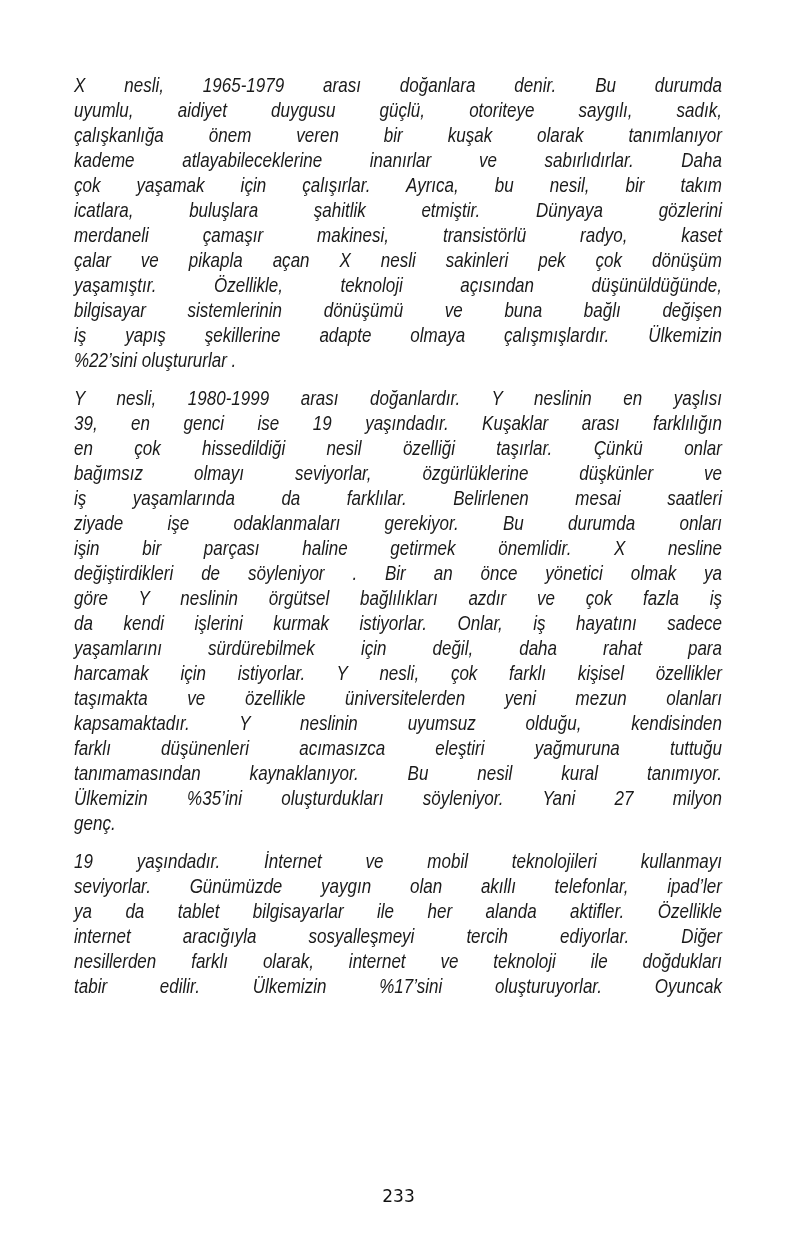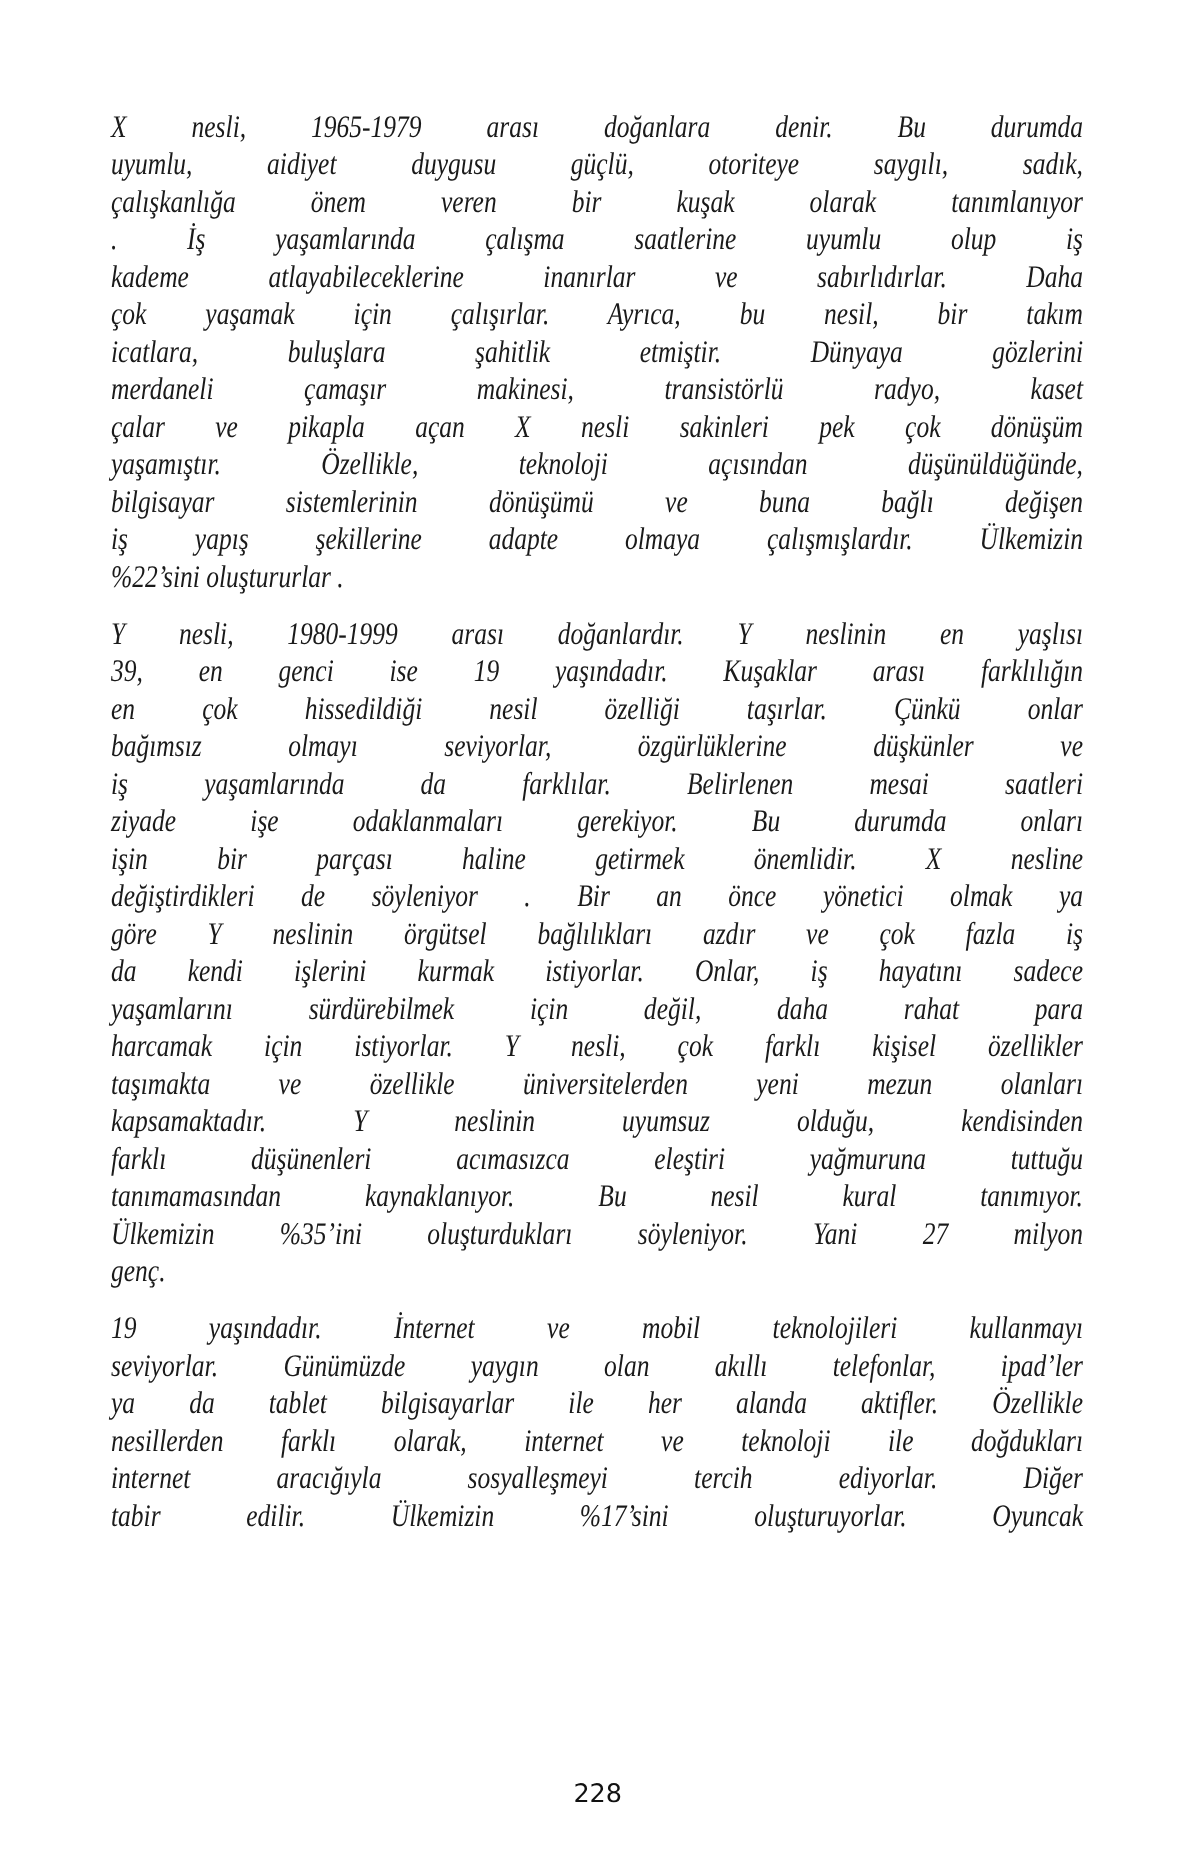--- a/index.html
+++ b/index.html
@@ -3,21 +3,21 @@
 <meta charset="utf-8">
 <style>
   html, body { margin: 0; padding: 0; background: #ffffff; }
   body { width: 797px; height: 1240px; position: relative; overflow: hidden; }
   .page { position: absolute; left: 74px; top: 72px; width: 648px; }
   .para { margin: 0 0 13px 0; }
   .line {
     display: block;
     height: 25px;
     line-height: 25px;
-    font-family: Liberation Serif, serif;
+    font-family: Liberation Sans, sans-serif;
     font-style: italic;
     font-size: 21px;
     color: #1a1a1a;
     white-space: nowrap;
     transform-origin: left center;
   }
   .line .inner {
     display: inline-block;
     width: 800px;
     transform: scaleX(0.81);
@@ -34,21 +34,20 @@
   }
 </style>
 </head>
 <body>
 
 <div class="page">
   <div class="para">
     <span class="line"><span class="inner">X nesli, 1965-1979 arası doğanlara denir. Bu durumda</span></span>
     <span class="line"><span class="inner">uyumlu, aidiyet duygusu güçlü, otoriteye saygılı, sadık,</span></span>
     <span class="line"><span class="inner">çalışkanlığa önem veren bir kuşak olarak tanımlanıyor</span></span>
-    <span class="line"><span class="inner">. İş yaşamlarında çalışma saatlerine uyumlu olup iş</span></span>
     <span class="line"><span class="inner">kademe atlayabileceklerine inanırlar ve sabırlıdırlar. Daha</span></span>
     <span class="line"><span class="inner">çok yaşamak için çalışırlar. Ayrıca, bu nesil, bir takım</span></span>
     <span class="line"><span class="inner">icatlara, buluşlara şahitlik etmiştir. Dünyaya gözlerini</span></span>
     <span class="line"><span class="inner">merdaneli çamaşır makinesi, transistörlü radyo, kaset</span></span>
     <span class="line"><span class="inner">çalar ve pikapla açan X nesli sakinleri pek çok dönüşüm</span></span>
     <span class="line"><span class="inner">yaşamıştır. Özellikle, teknoloji açısından düşünüldüğünde,</span></span>
     <span class="line"><span class="inner">bilgisayar sistemlerinin dönüşümü ve buna bağlı değişen</span></span>
     <span class="line"><span class="inner">iş yapış şekillerine adapte olmaya çalışmışlardır. Ülkemizin</span></span>
     <span class="line last"><span class="inner">%22’sini oluştururlar .</span></span>
   </div>
@@ -71,19 +70,19 @@
     <span class="line"><span class="inner">farklı düşünenleri acımasızca eleştiri yağmuruna tuttuğu</span></span>
     <span class="line"><span class="inner">tanımamasından kaynaklanıyor. Bu nesil kural tanımıyor.</span></span>
     <span class="line"><span class="inner">Ülkemizin %35’ini oluşturdukları söyleniyor. Yani 27 milyon</span></span>
     <span class="line last"><span class="inner">genç.</span></span>
   </div>
 
   <div class="para">
     <span class="line"><span class="inner">19 yaşındadır. İnternet ve mobil teknolojileri kullanmayı</span></span>
     <span class="line"><span class="inner">seviyorlar. Günümüzde yaygın olan akıllı telefonlar, ipad’ler</span></span>
     <span class="line"><span class="inner">ya da tablet bilgisayarlar ile her alanda aktifler. Özellikle</span></span>
+    <span class="line"><span class="inner">internet aracığıyla sosyalleşmeyi tercih ediyorlar. Diğer</span></span>
     <span class="line"><span class="inner">nesillerden farklı olarak, internet ve teknoloji ile doğdukları</span></span>
-    <span class="line"><span class="inner">internet aracığıyla sosyalleşmeyi tercih ediyorlar. Diğer</span></span>
     <span class="line"><span class="inner">tabir edilir. Ülkemizin %17’sini oluşturuyorlar. Oyuncak</span></span>
   </div>
 </div>
 
-<div class="page-number">228</div>
+<div class="page-number">233</div>
 
 </body></html>

